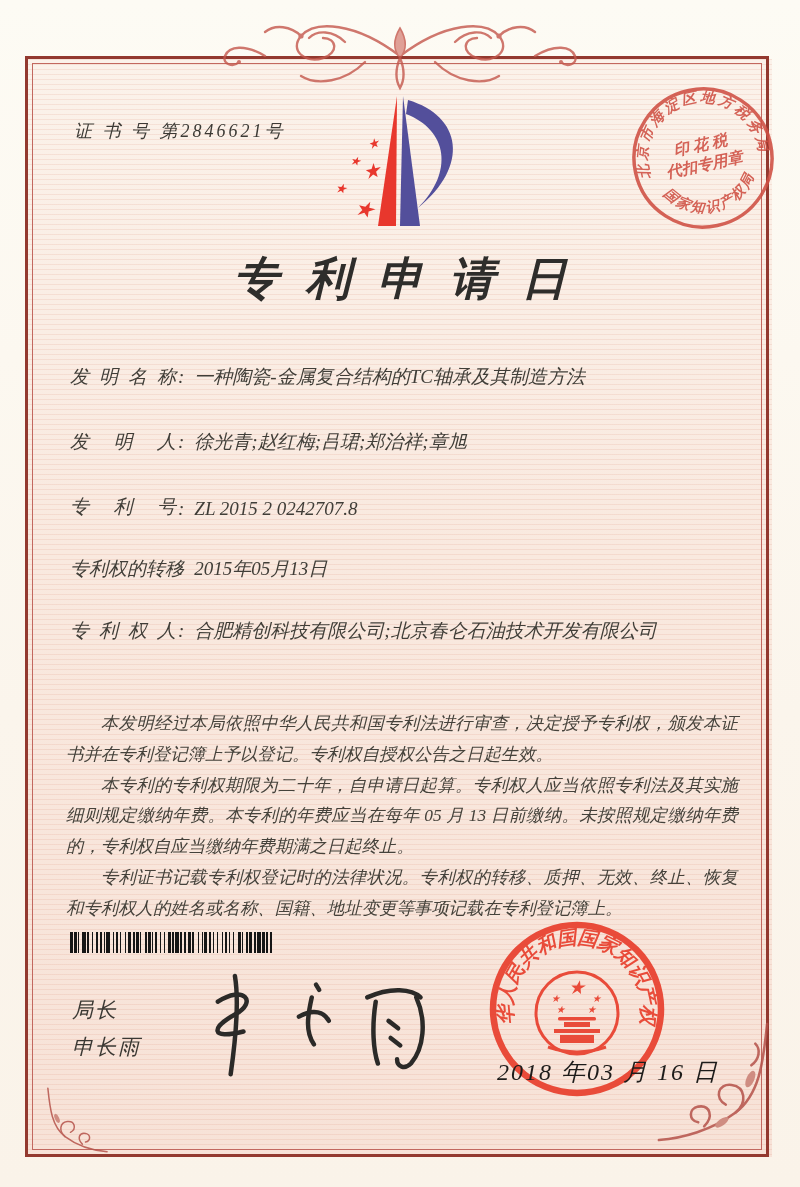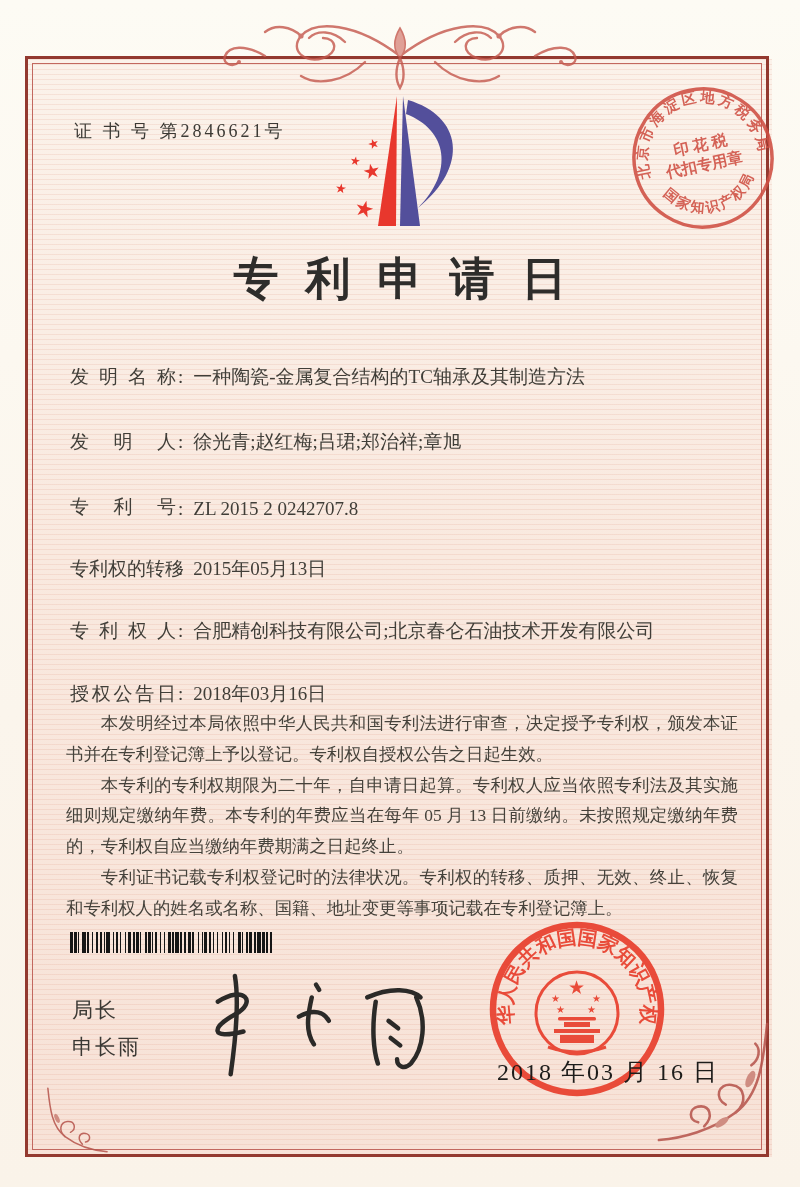--- a/index.html
+++ b/index.html
@@ -2,21 +2,21 @@
 <html><head>
 <meta charset="utf-8">
 <style>
   html,body{margin:0;padding:0;}
   body{
     width:800px;height:1187px;
     font-family:"Liberation Serif","DejaVu Serif",serif;
     background:linear-gradient(180deg,#fdfbf4 0%,#fbf5ec 60%,#faf3e9 100%);
     position:relative;overflow:hidden;
   }
-  .page{position:absolute;inset:0;}
+  .page{position:absolute;inset:0;font-style:italic;}
   
   .interior{
     position:absolute;left:28px;top:59px;right:28px;bottom:30px;
     background:
       repeating-linear-gradient(180deg, rgba(219,138,116,.16) 0px, rgba(219,138,116,.16) 1px, rgba(0,0,0,0) 1px, rgba(0,0,0,0) 5px),
       linear-gradient(180deg,#fbf2ea 0%,#f9e9df 45%,#f7e2d7 100%);
   }
   .frame-outer{
     position:absolute;left:25px;top:56px;width:744px;height:1101px;
     border:3px solid #93392f;box-sizing:border-box;
@@ -130,23 +130,20 @@
     <span class="lbl">发明人</span><span class="colon">:</span><span class="val">徐光青;赵红梅;吕珺;郑治祥;章旭</span>
   </div>
   <div class="field" style="top:494px">
     <span class="lbl">专利号</span><span class="colon">:</span><span class="val">ZL 2015 2 0242707.8</span>
   </div>
   <div class="field" style="top:556px">
     <span class="lbl">专利权的转移</span><span class="colon">:</span><span class="val">2015年05月13日</span>
   </div>
   <div class="field" style="top:618px">
     <span class="lbl">专利权人</span><span class="colon">:</span><span class="val">合肥精创科技有限公司;北京春仑石油技术开发有限公司</span>
-  </div>
-  <div class="field" style="top:681px">
-    <span class="lbl">授权公告日</span><span class="colon">:</span><span class="val">2018年03月16日</span>
   </div>
 
   <div class="paras">
     <p>本发明经过本局依照中华人民共和国专利法进行审查，决定授予专利权，颁发本证书并在专利登记簿上予以登记。专利权自授权公告之日起生效。</p>
     <p>本专利的专利权期限为二十年，自申请日起算。专利权人应当依照专利法及其实施细则规定缴纳年费。本专利的年费应当在每年 05 月 13 日前缴纳。未按照规定缴纳年费的，专利权自应当缴纳年费期满之日起终止。</p>
     <p>专利证书记载专利权登记时的法律状况。专利权的转移、质押、无效、终止、恢复和专利权人的姓名或名称、国籍、地址变更等事项记载在专利登记簿上。</p>
   </div>
 
   <div class="barcode"><span style="display: inline-block; height: 100%; width: 2.7px; background: rgb(22, 22, 22);"></span><span style="display: inline-block; height: 100%; width: 1.35px; background: transparent;"></span><span style="display: inline-block; height: 100%; width: 2.7px; background: rgb(22, 22, 22);"></span><span style="display: inline-block; height: 100%; width: 1.35px; background: transparent;"></span><span style="display: inline-block; height: 100%; width: 1.35px; background: rgb(22, 22, 22);"></span><span style="display: inline-block; height: 100%; width: 2.7px; background: transparent;"></span><span style="display: inline-block; height: 100%; width: 4.05px; background: rgb(22, 22, 22);"></span><span style="display: inline-block; height: 100%; width: 1.35px; background: transparent;"></span><span style="display: inline-block; height: 100%; width: 1.35px; background: rgb(22, 22, 22);"></span><span style="display: inline-block; height: 100%; width: 2.7px; background: transparent;"></span><span style="display: inline-block; height: 100%; width: 1.35px; background: rgb(22, 22, 22);"></span><span style="display: inline-block; height: 100%; width: 2.7px; background: transparent;"></span><span style="display: inline-block; height: 100%; width: 2.7px; background: rgb(22, 22, 22);"></span><span style="display: inline-block; height: 100%; width: 1.35px; background: transparent;"></span><span style="display: inline-block; height: 100%; width: 2.7px; background: rgb(22, 22, 22);"></span><span style="display: inline-block; height: 100%; width: 1.35px; background: transparent;"></span><span style="display: inline-block; height: 100%; width: 1.35px; background: rgb(22, 22, 22);"></span><span style="display: inline-block; height: 100%; width: 1.35px; background: transparent;"></span><span style="display: inline-block; height: 100%; width: 4.05px; background: rgb(22, 22, 22);"></span><span style="display: inline-block; height: 100%; width: 2.7px; background: transparent;"></span><span style="display: inline-block; height: 100%; width: 1.35px; background: rgb(22, 22, 22);"></span><span style="display: inline-block; height: 100%; width: 1.35px; background: transparent;"></span><span style="display: inline-block; height: 100%; width: 2.7px; background: rgb(22, 22, 22);"></span><span style="display: inline-block; height: 100%; width: 1.35px; background: transparent;"></span><span style="display: inline-block; height: 100%; width: 1.35px; background: rgb(22, 22, 22);"></span><span style="display: inline-block; height: 100%; width: 4.05px; background: transparent;"></span><span style="display: inline-block; height: 100%; width: 1.35px; background: rgb(22, 22, 22);"></span><span style="display: inline-block; height: 100%; width: 1.35px; background: transparent;"></span><span style="display: inline-block; height: 100%; width: 2.7px; background: rgb(22, 22, 22);"></span><span style="display: inline-block; height: 100%; width: 2.7px; background: transparent;"></span><span style="display: inline-block; height: 100%; width: 1.35px; background: rgb(22, 22, 22);"></span><span style="display: inline-block; height: 100%; width: 1.35px; background: transparent;"></span><span style="display: inline-block; height: 100%; width: 2.7px; background: rgb(22, 22, 22);"></span><span style="display: inline-block; height: 100%; width: 1.35px; background: transparent;"></span><span style="display: inline-block; height: 100%; width: 1.35px; background: rgb(22, 22, 22);"></span><span style="display: inline-block; height: 100%; width: 4.05px; background: transparent;"></span><span style="display: inline-block; height: 100%; width: 1.35px; background: rgb(22, 22, 22);"></span><span style="display: inline-block; height: 100%; width: 1.35px; background: transparent;"></span><span style="display: inline-block; height: 100%; width: 2.7px; background: rgb(22, 22, 22);"></span><span style="display: inline-block; height: 100%; width: 1.35px; background: transparent;"></span><span style="display: inline-block; height: 100%; width: 1.35px; background: rgb(22, 22, 22);"></span><span style="display: inline-block; height: 100%; width: 1.35px; background: transparent;"></span><span style="display: inline-block; height: 100%; width: 2.7px; background: rgb(22, 22, 22);"></span><span style="display: inline-block; height: 100%; width: 2.7px; background: transparent;"></span><span style="display: inline-block; height: 100%; width: 1.35px; background: rgb(22, 22, 22);"></span><span style="display: inline-block; height: 100%; width: 2.7px; background: transparent;"></span><span style="display: inline-block; height: 100%; width: 1.35px; background: rgb(22, 22, 22);"></span><span style="display: inline-block; height: 100%; width: 2.7px; background: transparent;"></span><span style="display: inline-block; height: 100%; width: 2.7px; background: rgb(22, 22, 22);"></span><span style="display: inline-block; height: 100%; width: 1.35px; background: transparent;"></span><span style="display: inline-block; height: 100%; width: 1.35px; background: rgb(22, 22, 22);"></span><span style="display: inline-block; height: 100%; width: 1.35px; background: transparent;"></span><span style="display: inline-block; height: 100%; width: 4.05px; background: rgb(22, 22, 22);"></span><span style="display: inline-block; height: 100%; width: 1.35px; background: transparent;"></span><span style="display: inline-block; height: 100%; width: 1.35px; background: rgb(22, 22, 22);"></span><span style="display: inline-block; height: 100%; width: 2.7px; background: transparent;"></span><span style="display: inline-block; height: 100%; width: 1.35px; background: rgb(22, 22, 22);"></span><span style="display: inline-block; height: 100%; width: 2.7px; background: transparent;"></span><span style="display: inline-block; height: 100%; width: 2.7px; background: rgb(22, 22, 22);"></span><span style="display: inline-block; height: 100%; width: 1.35px; background: transparent;"></span><span style="display: inline-block; height: 100%; width: 1.35px; background: rgb(22, 22, 22);"></span><span style="display: inline-block; height: 100%; width: 4.05px; background: transparent;"></span><span style="display: inline-block; height: 100%; width: 1.35px; background: rgb(22, 22, 22);"></span><span style="display: inline-block; height: 100%; width: 2.7px; background: transparent;"></span><span style="display: inline-block; height: 100%; width: 1.35px; background: rgb(22, 22, 22);"></span><span style="display: inline-block; height: 100%; width: 1.35px; background: transparent;"></span><span style="display: inline-block; height: 100%; width: 2.7px; background: rgb(22, 22, 22);"></span><span style="display: inline-block; height: 100%; width: 1.35px; background: transparent;"></span><span style="display: inline-block; height: 100%; width: 2.7px; background: rgb(22, 22, 22);"></span><span style="display: inline-block; height: 100%; width: 1.35px; background: transparent;"></span><span style="display: inline-block; height: 100%; width: 1.35px; background: rgb(22, 22, 22);"></span><span style="display: inline-block; height: 100%; width: 2.7px; background: transparent;"></span><span style="display: inline-block; height: 100%; width: 1.35px; background: rgb(22, 22, 22);"></span><span style="display: inline-block; height: 100%; width: 4.05px; background: transparent;"></span><span style="display: inline-block; height: 100%; width: 1.35px; background: rgb(22, 22, 22);"></span><span style="display: inline-block; height: 100%; width: 1.35px; background: transparent;"></span><span style="display: inline-block; height: 100%; width: 2.7px; background: rgb(22, 22, 22);"></span><span style="display: inline-block; height: 100%; width: 1.35px; background: transparent;"></span><span style="display: inline-block; height: 100%; width: 1.35px; background: rgb(22, 22, 22);"></span><span style="display: inline-block; height: 100%; width: 2.7px; background: transparent;"></span><span style="display: inline-block; height: 100%; width: 1.35px; background: rgb(22, 22, 22);"></span><span style="display: inline-block; height: 100%; width: 4.05px; background: transparent;"></span><span style="display: inline-block; height: 100%; width: 2.7px; background: rgb(22, 22, 22);"></span><span style="display: inline-block; height: 100%; width: 1.35px; background: transparent;"></span><span style="display: inline-block; height: 100%; width: 1.35px; background: rgb(22, 22, 22);"></span><span style="display: inline-block; height: 100%; width: 2.7px; background: transparent;"></span><span style="display: inline-block; height: 100%; width: 1.35px; background: rgb(22, 22, 22);"></span><span style="display: inline-block; height: 100%; width: 1.35px; background: transparent;"></span><span style="display: inline-block; height: 100%; width: 2.7px; background: rgb(22, 22, 22);"></span><span style="display: inline-block; height: 100%; width: 2.7px; background: transparent;"></span><span style="display: inline-block; height: 100%; width: 1.35px; background: rgb(22, 22, 22);"></span><span style="display: inline-block; height: 100%; width: 1.35px; background: transparent;"></span><span style="display: inline-block; height: 100%; width: 4.05px; background: rgb(22, 22, 22);"></span><span style="display: inline-block; height: 100%; width: 1.35px; background: transparent;"></span><span style="display: inline-block; height: 100%; width: 2.7px; background: rgb(22, 22, 22);"></span><span style="display: inline-block; height: 100%; width: 1.35px; background: transparent;"></span><span style="display: inline-block; height: 100%; width: 1.35px; background: rgb(22, 22, 22);"></span><span style="display: inline-block; height: 100%; width: 2.7px; background: transparent;"></span><span style="display: inline-block; height: 100%; width: 1.35px; background: rgb(22, 22, 22);"></span><span style="display: inline-block; height: 100%; width: 2.7px; background: transparent;"></span></div>
 

